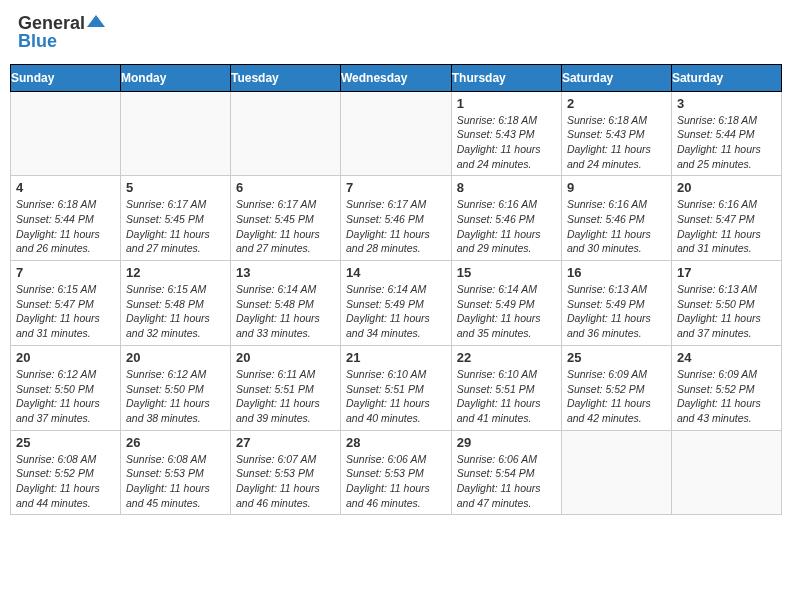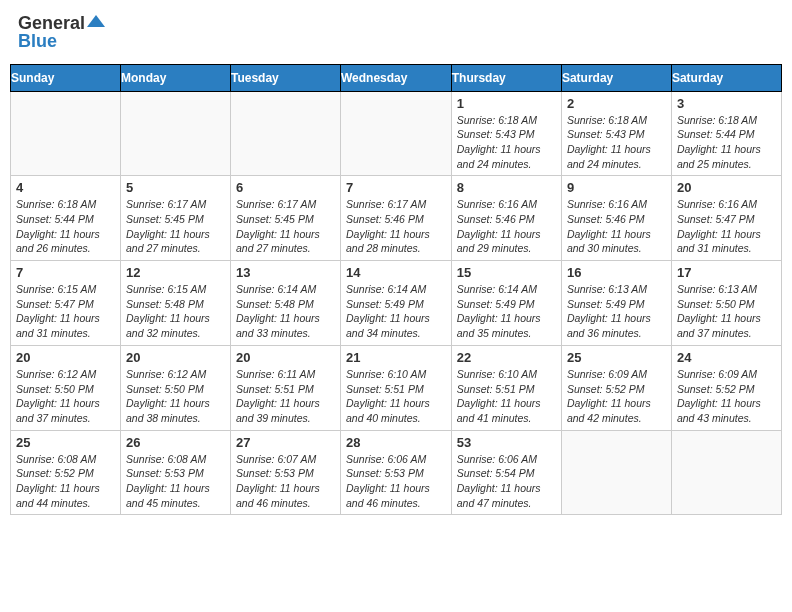--- a/index.html
+++ b/index.html
@@ -233,20 +233,20 @@
         </td>
         <td>
           <span class="day-number">27</span>
           <div class="day-info">Sunrise: 6:07 AM<br>Sunset: 5:53 PM<br>Daylight: 11 hours and 46 minutes.</div>
         </td>
         <td>
           <span class="day-number">28</span>
           <div class="day-info">Sunrise: 6:06 AM<br>Sunset: 5:53 PM<br>Daylight: 11 hours and 46 minutes.</div>
         </td>
         <td>
-          <span class="day-number">53</span>
+          <span class="day-number">29</span>
           <div class="day-info">Sunrise: 6:06 AM<br>Sunset: 5:54 PM<br>Daylight: 11 hours and 47 minutes.</div>
         </td>
         <td class="empty"></td>
         <td class="empty"></td>
       </tr>
     </tbody>
 </table>
 
 </body></html>

